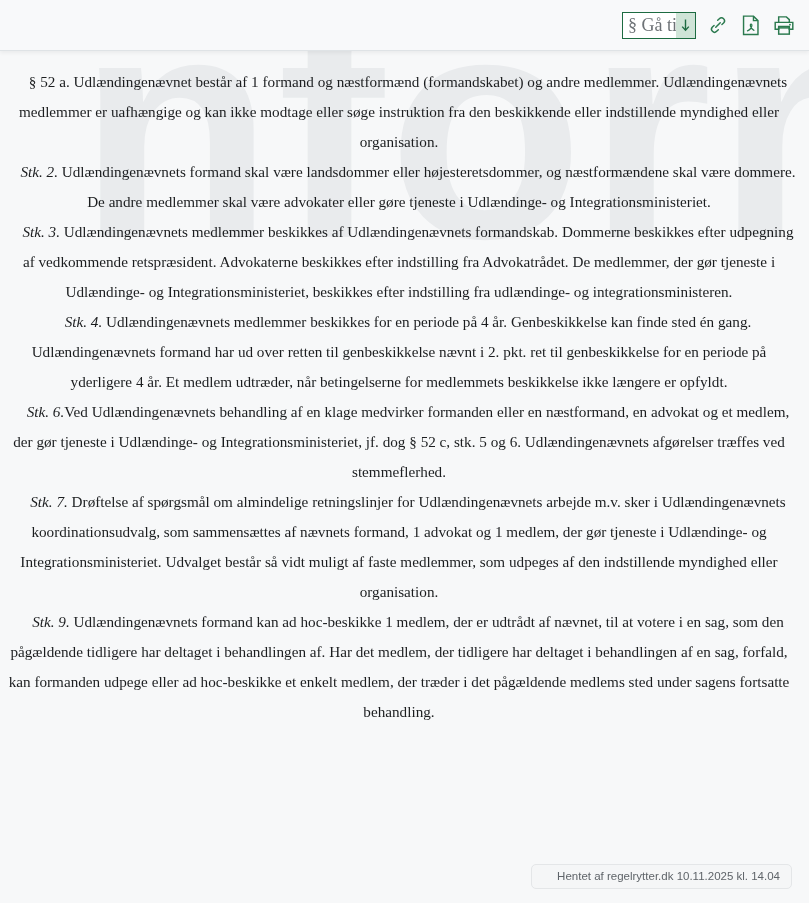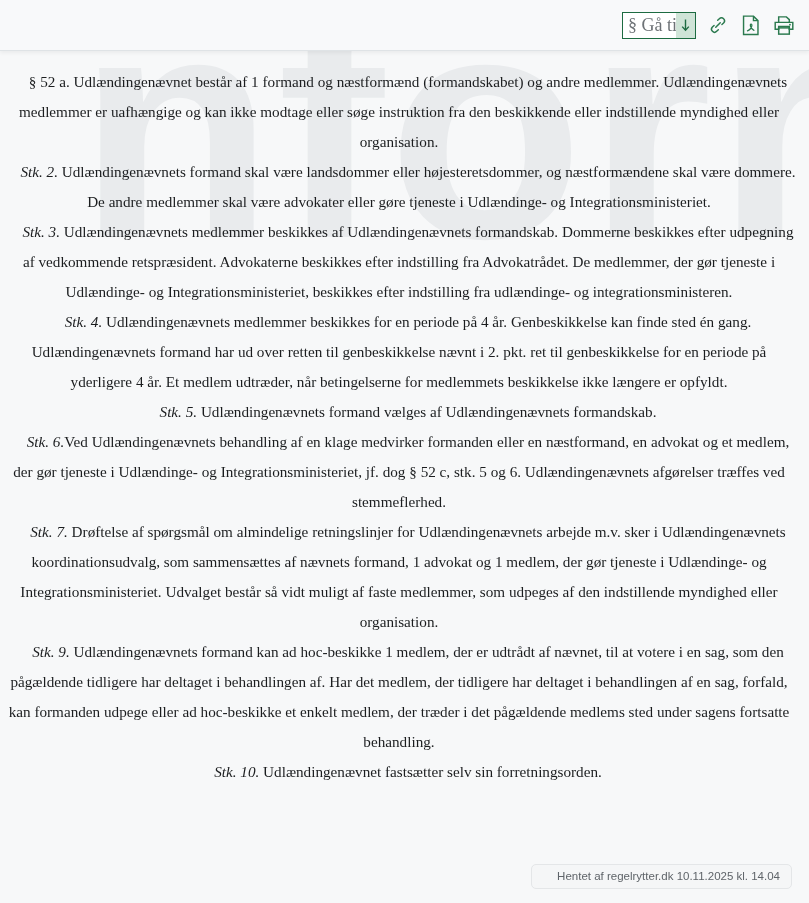--- a/index.html
+++ b/index.html
@@ -190,20 +190,18 @@
     </button>
 
   </div>
 </div>
 
 <div id="content">
     <p class="para"><span class="indent"></span><span>§ 52 a.</span><span> Udlændingenævnet består af 1 formand og næstformænd (formandskabet) og andre medlemmer. Udlændingenævnets medlemmer er uafhængige og kan ikke modtage eller søge instruktion fra den beskikkende eller indstillende myndighed eller organisation.</span></p>
     <p class="para"><span class="indent"></span><em>Stk. 2.</em><span> Udlændingenævnets formand skal være landsdommer eller højesteretsdommer, og næstformændene skal være dommere. De andre medlemmer skal være advokater eller gøre tjeneste i Udlændinge- og Integrationsministeriet.</span></p>
     <p class="para"><span class="indent"></span><em>Stk. 3.</em><span> Udlændingenævnets medlemmer beskikkes af Udlændingenævnets formandskab. Dommerne beskikkes efter udpegning af vedkommende retspræsident. Advokaterne beskikkes efter indstilling fra Advokatrådet. De medlemmer, der gør tjeneste i Udlændinge- og Integrationsministeriet, beskikkes efter indstilling fra udlændinge- og integrationsministeren.</span></p>
     <p class="para"><span class="indent"></span><em>Stk. 4.</em><span> Udlændingenævnets medlemmer beskikkes for en periode på 4 år. Genbeskikkelse kan finde sted én gang. Udlændingenævnets formand har ud over retten til genbeskikkelse nævnt i 2. pkt. ret til genbeskikkelse for en periode på yderligere 4 år. Et medlem udtræder, når betingelserne for medlemmets beskikkelse ikke længere er opfyldt.</span></p>
-    <p class="para"><span class="indent"></span><em>Stk. 5.</em><span> Udlændingenævnets formand vælges af Udlændingenævnets formandskab.</span></p>
     <p class="para"><span class="indent"></span><em>Stk. 6.</em><span>Ved Udlændingenævnets behandling af en klage medvirker formanden eller en næstformand, en advokat og et medlem, der gør tjeneste i Udlændinge- og Integrationsministeriet, jf. dog § 52 c, stk. 5 og 6. Udlændingenævnets afgørelser træffes ved stemmeflerhed.</span></p>
     <p class="para"><span class="indent"></span><em>Stk. 7.</em><span> Drøftelse af spørgsmål om almindelige retningslinjer for Udlændingenævnets arbejde m.v. sker i Udlændingenævnets koordinationsudvalg, som sammensættes af nævnets formand, 1 advokat og 1 medlem, der gør tjeneste i Udlændinge- og Integrationsministeriet. Udvalget består så vidt muligt af faste medlemmer, som udpeges af den indstillende myndighed eller organisation.</span></p>
     <p class="para"><span class="indent"></span><em>Stk. 9.</em><span> Udlændingenævnets formand kan ad hoc-beskikke 1 medlem, der er udtrådt af nævnet, til at votere i en sag, som den pågældende tidligere har deltaget i behandlingen af. Har det medlem, der tidligere har deltaget i behandlingen af en sag, forfald, kan formanden udpege eller ad hoc-beskikke et enkelt medlem, der træder i det pågældende medlems sted under sagens fortsatte behandling.</span></p>
-    <p class="para"><span class="indent"></span><em>Stk. 10.</em><span> Udlændingenævnet fastsætter selv sin forretningsorden.</span></p>
   </div>
 
 <div id="footer-badge">Hentet af regelrytter.dk 10.11.2025 kl. 14.04</div>
 
 </body></html>

